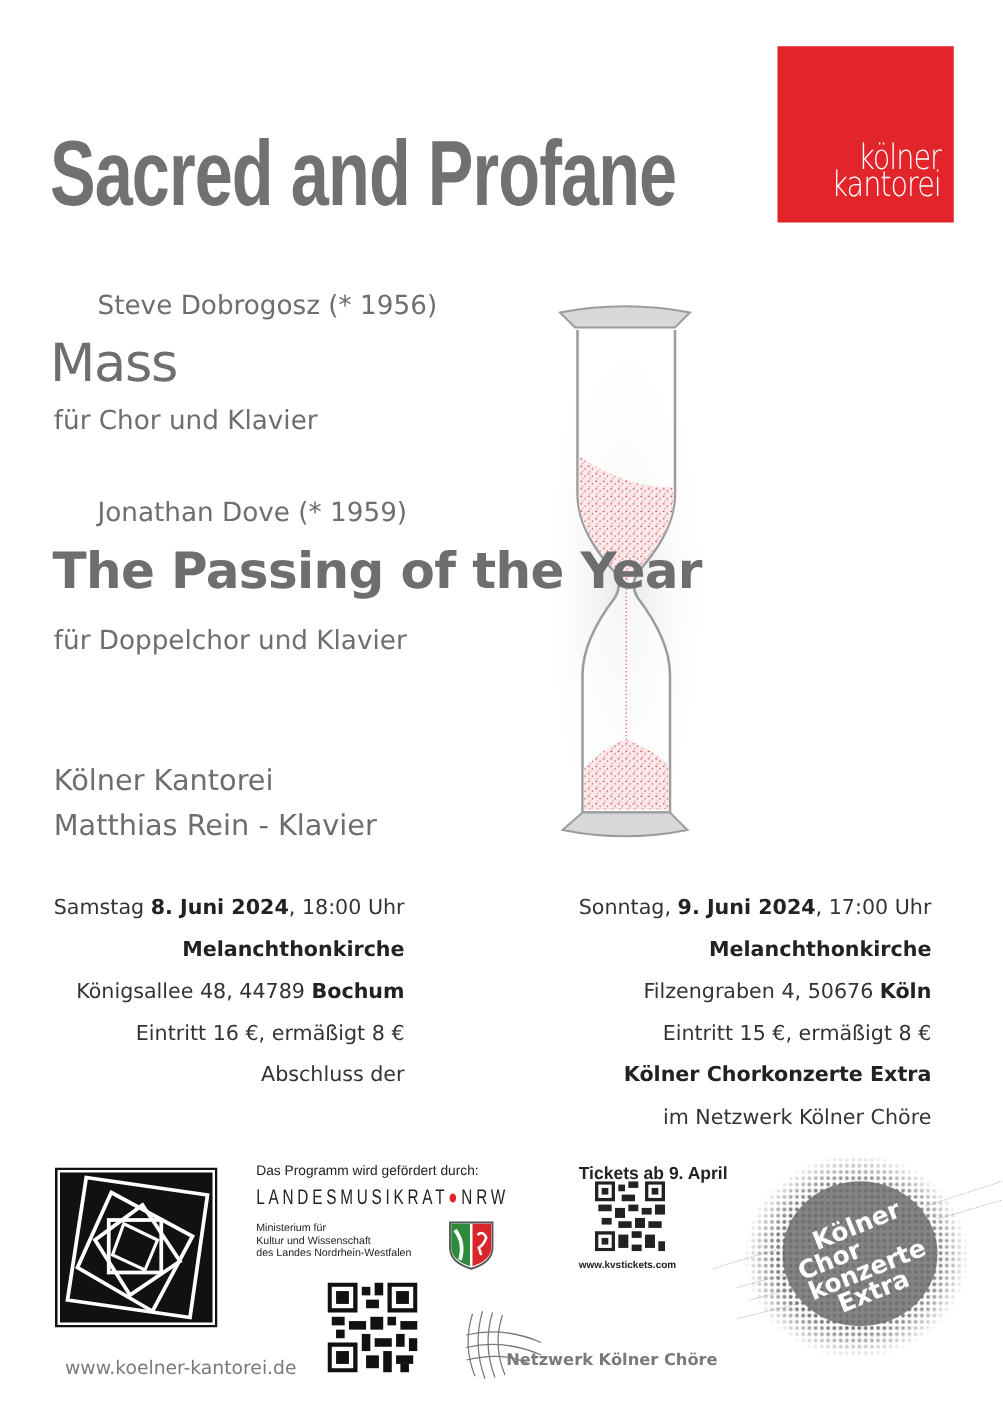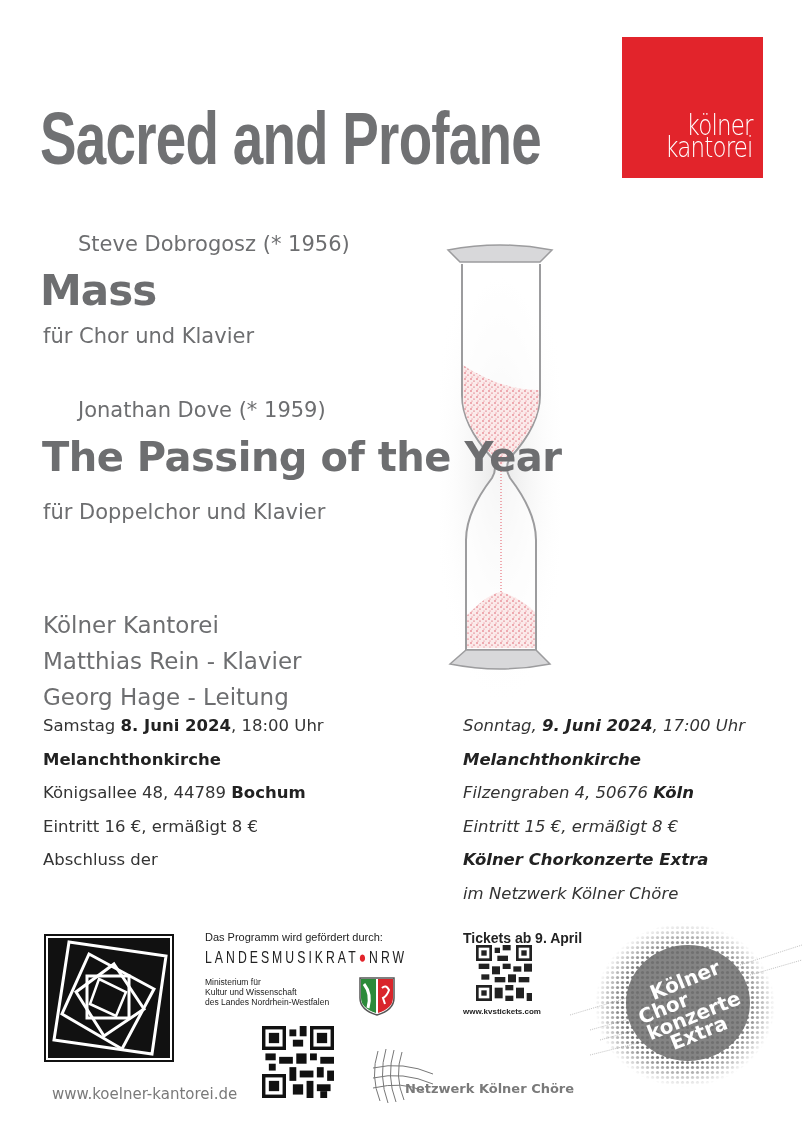--- a/index.html
+++ b/index.html
@@ -4,25 +4,25 @@
 <style>
   * { margin:0; padding:0; box-sizing:border-box; }
   html, body { width:802px; height:1126px; background:#ffffff; overflow:hidden; }
   body { position:relative; font-family:"Liberation Sans", sans-serif; color:#6d6e70; }
   .abs { position:absolute; }
   .title { left:40px; top:96px; font-family:"Liberation Sans", sans-serif; font-size:74px; font-weight:bold; color:#707173; transform:scaleX(0.74); transform-origin:left top; letter-spacing:-1px; white-space:nowrap; }
   .logo { left:622px; top:37px; width:141px; height:141px; background:#e2242b; }
   .logo-text { position:absolute; right:10px; top:78px; color:#fff; font-family:"DejaVu Sans", sans-serif; font-size:28px; line-height:22px; text-align:right; transform:scaleX(0.82); transform-origin:right top; letter-spacing:-1px; font-weight:300; }
   .light { font-family:"DejaVu Sans", sans-serif; color:#6d6e70; font-weight:normal; }
   .composer { font-size:21px;margin-left:35px; }
-  .work1 { font-size:42px; font-weight:bold; color:#6d6e70; font-family:"DejaVu Sans", sans-serif; letter-spacing:-1px; }
+  .work1 { font-size:42px; font-weight:normal; color:#6d6e70; font-family:"DejaVu Sans", sans-serif; letter-spacing:-1px; }
   .work2 { font-size:40px; font-weight:bold; color:#6d6e70; font-family:"DejaVu Sans", sans-serif; letter-spacing:-0.5px; white-space:nowrap; }
   .sub { font-size:21px; }
   .perf { font-size:23px; line-height:36px;margin-top:40px; }
-  .info { font-family:"DejaVu Sans", sans-serif; font-size:16.5px; color:#333; line-height:33.5px; white-space:nowrap; }
+  .info { font-family:"DejaVu Sans", sans-serif; font-size:16.5px; color:#333; line-height:33.5px; white-space:nowrap;text-align:right; }
   .info b { color:#222; }
   .footer-url { left:52px; top:1085px; font-family:"DejaVu Sans", sans-serif; font-size:15px; color:#7a7a7a; }
   .small { font-family:"Liberation Sans", sans-serif; color:#222; }
   .hourglass { left:440px; top:240px; width:120px; height:460px; }
 </style>
 </head>
 <body>
 
 <div class="abs title">Sacred and Profane</div>
 
@@ -65,32 +65,31 @@
 <div class="abs work1" style="left:40px; top:266px;">Mass</div>
 <div class="abs light sub" style="left:43px; top:324px;">für Chor und Klavier</div>
 
 <div class="abs light composer" style="left:43px; top:398px;">Jonathan Dove (* 1959)</div>
 <div class="abs work2" style="left:42px; top:434px;">The Passing of the Year</div>
 <div class="abs light sub" style="left:43px; top:500px;">für Doppelchor und Klavier</div>
 
 <div class="abs light perf" style="left:43px; top:567px;">
   <div>Kölner Kantorei</div>
   <div>Matthias Rein - Klavier</div>
-  <div>Georg Hage - Leitung</div>
 </div>
 
 <div class="abs info" style="left:43px; top:709px;">
   <div><span>Samstag</span> <b>8. Juni 2024</b><span>, 18:00 Uhr</span></div>
   <div><b>Melanchthonkirche</b></div>
   <div><span>Königsallee 48, 44789</span> <b>Bochum</b></div>
   <div>Eintritt 16 €, ermäßigt 8 €</div>
   <div>Abschluss der</div>
 </div>
 
-<div class="abs info" style="left:463px; top:709px;font-style:italic;">
+<div class="abs info" style="left:463px; top:709px;">
   <div><span>Sonntag, </span><b>9. Juni 2024</b><span>, 17:00 Uhr</span></div>
   <div><b>Melanchthonkirche</b></div>
   <div><span>Filzengraben 4, 50676</span> <b>Köln</b></div>
   <div>Eintritt 15 €, ermäßigt 8 €</div>
   <div><b>Kölner Chorkonzerte Extra</b></div>
   <div>im Netzwerk Kölner Chöre</div>
 </div>
 
 <svg class="abs" style="left:44px; top:934px; width:130px; height:128px;" viewBox="0 0 130 128">
   <rect x="0" y="0" width="130" height="128" fill="#111"></rect>

